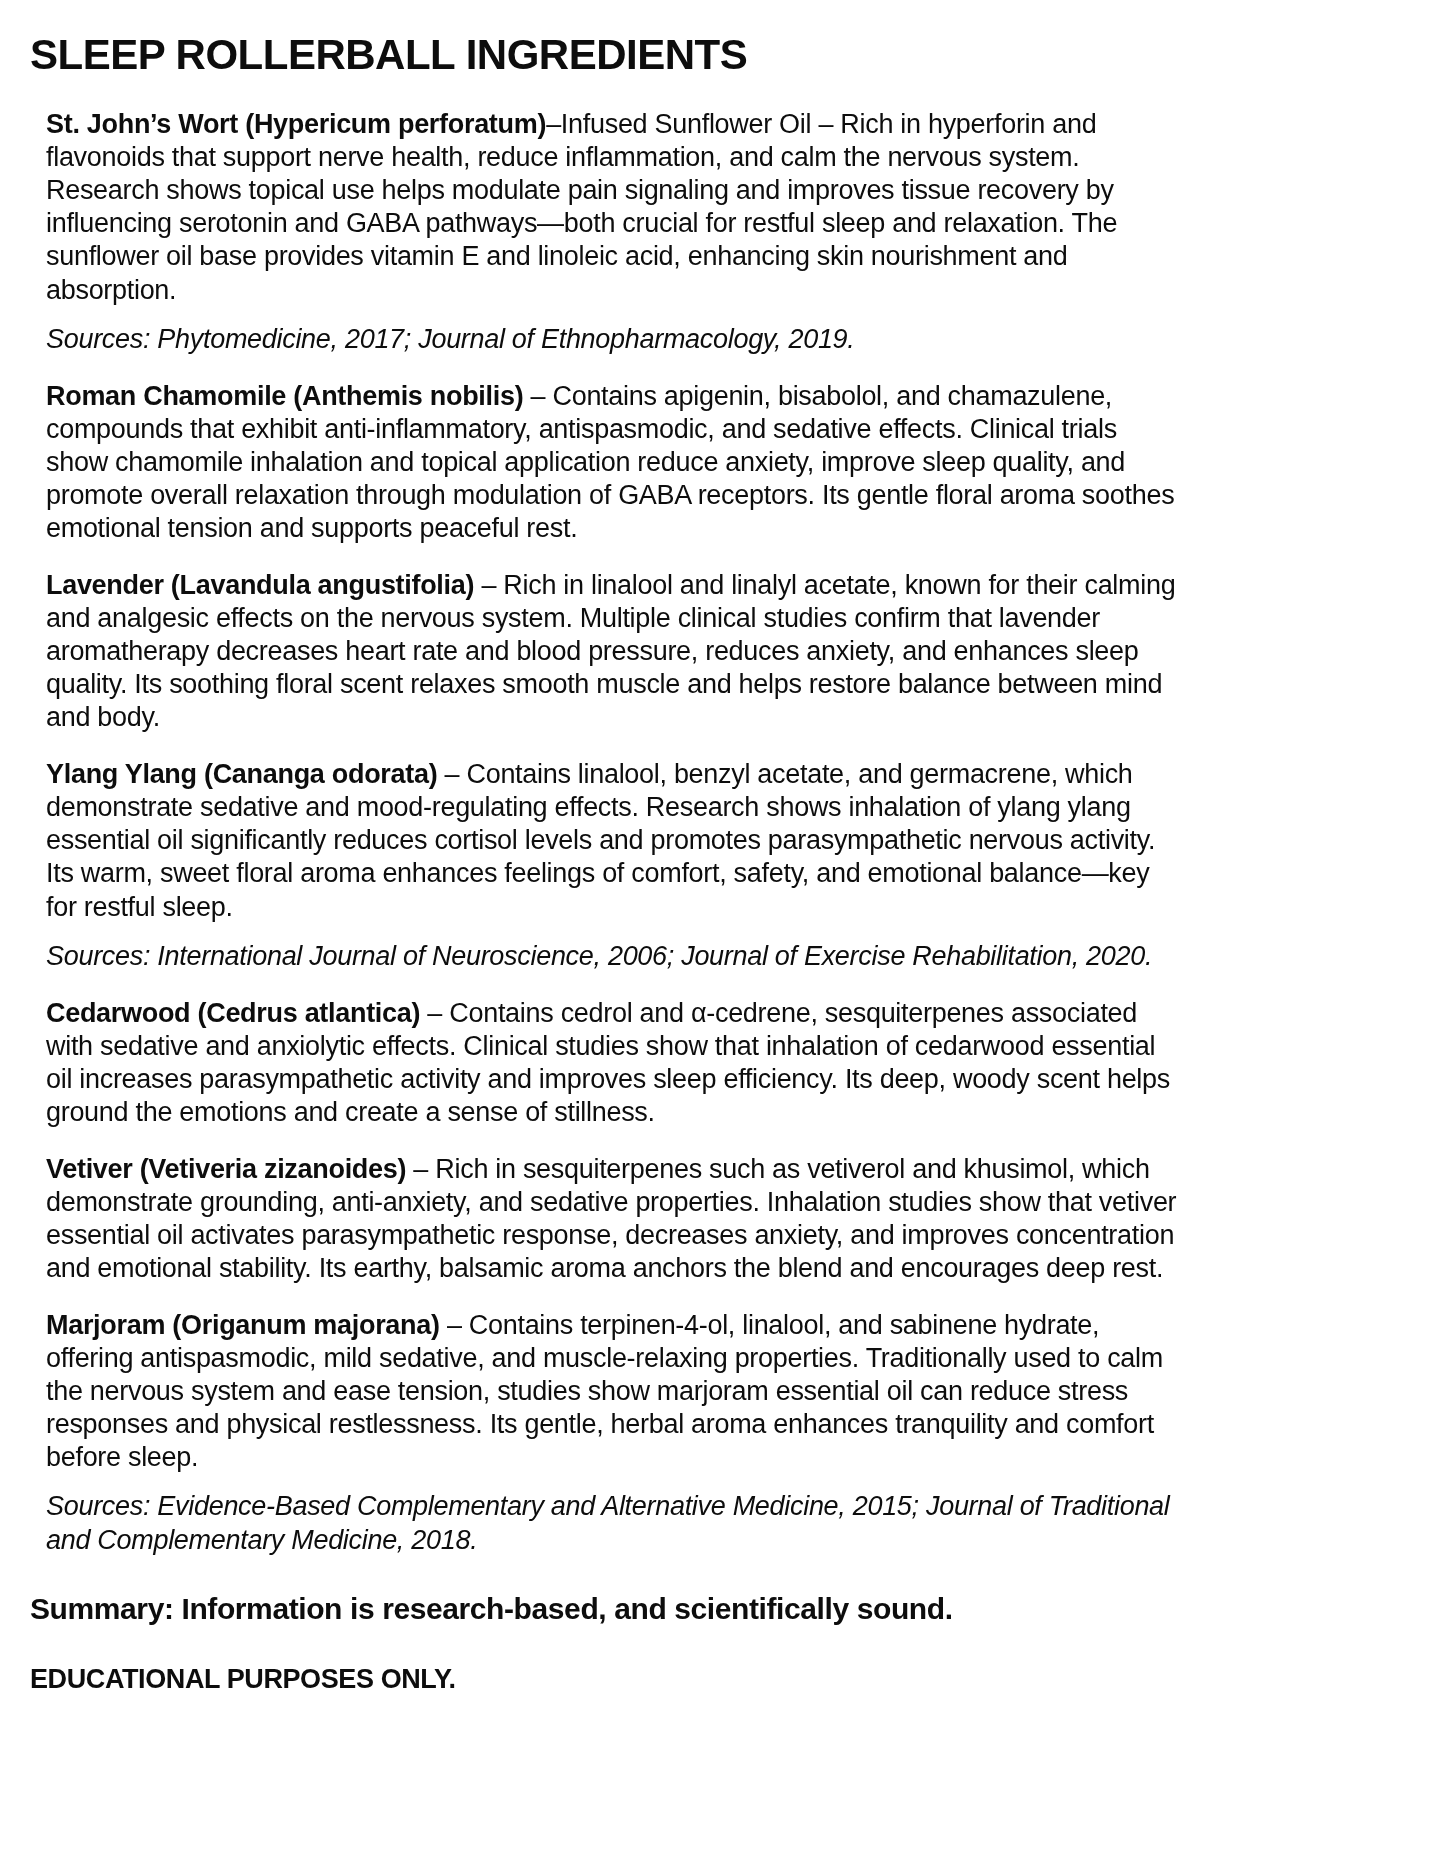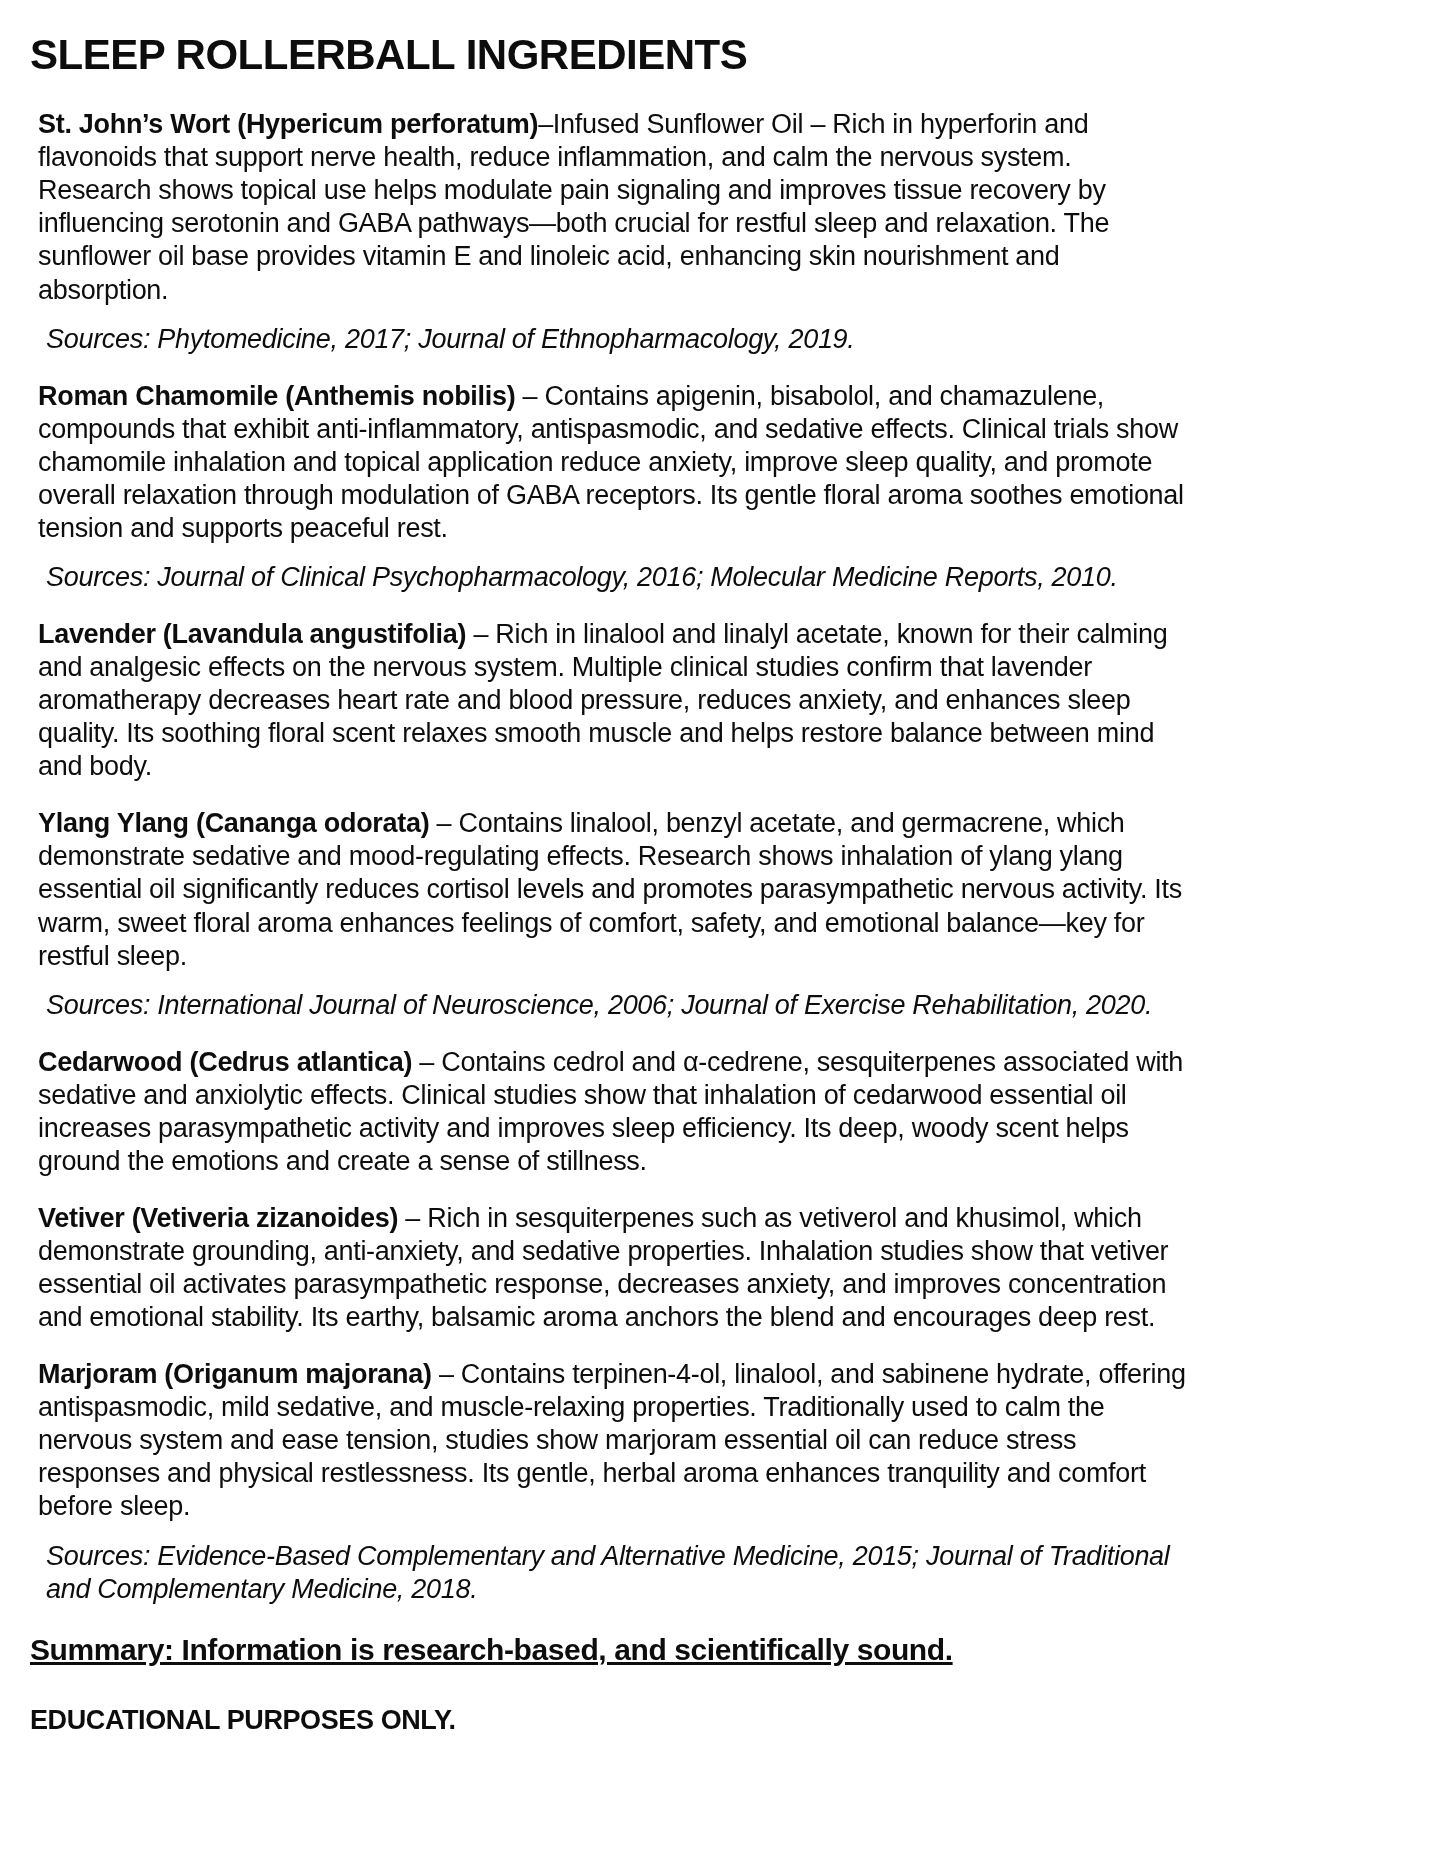--- a/index.html
+++ b/index.html
@@ -23,38 +23,37 @@
     letter-spacing: -0.5px;
     margin: 6px 0 30px 0;
     line-height: 1.1;
   }
   .ingredient-block {
     margin: 0 0 24px 0;
   }
   .para {
     font-size: 27px;
     line-height: 1.225;
-    margin: 8px;
+    margin: 16px;
   }
   .para .lead {
     font-weight: 700;
   }
   .sources {
     font-size: 27px;
     line-height: 1.225;
     font-style: italic;
     margin: 16px;
   }
   .summary-line {
     font-size: 30px;
     font-weight: 700;
     letter-spacing: -0.4px;
-    margin: 26px 0 0 0;
+    margin: 34px 0 0 0;
     line-height: 1.2;
-    text-decoration: underline;
   }
   .disclaimer-line {
     font-size: 27px;
     font-weight: 800;
     letter-spacing: -0.4px;
     margin: 36px 0 0 0;
     line-height: 1.2;
   }
 </style>
 </head>
@@ -64,21 +63,20 @@
 
   <h1 class="doc-title">SLEEP ROLLERBALL INGREDIENTS</h1>
 
   <div class="ingredient-block">
     <p class="para"><strong class="lead">St. John’s Wort (Hypericum perforatum)</strong><span>–Infused Sunflower Oil – Rich in hyperforin and flavonoids that support nerve health, reduce inflammation, and calm the nervous system. Research shows topical use helps modulate pain signaling and improves tissue recovery by influencing serotonin and GABA pathways—both crucial for restful sleep and relaxation. The sunflower oil base provides vitamin E and linoleic acid, enhancing skin nourishment and absorption.</span></p>
     <p class="sources">Sources: Phytomedicine, 2017; Journal of Ethnopharmacology, 2019.</p>
   </div>
 
   <div class="ingredient-block">
     <p class="para"><strong class="lead">Roman Chamomile (Anthemis nobilis)</strong><span> – Contains apigenin, bisabolol, and chamazulene, compounds that exhibit anti-inflammatory, antispasmodic, and sedative effects. Clinical trials show chamomile inhalation and topical application reduce anxiety, improve sleep quality, and promote overall relaxation through modulation of GABA receptors. Its gentle floral aroma soothes emotional tension and supports peaceful rest.</span></p>
-    <p class="sources">Sources: Journal of Clinical Psychopharmacology, 2016; Molecular Medicine Reports, 2010.</p>
   </div>
 
   <div class="ingredient-block">
     <p class="para"><strong class="lead">Lavender (Lavandula angustifolia)</strong><span> – Rich in linalool and linalyl acetate, known for their calming and analgesic effects on the nervous system. Multiple clinical studies confirm that lavender aromatherapy decreases heart rate and blood pressure, reduces anxiety, and enhances sleep quality. Its soothing floral scent relaxes smooth muscle and helps restore balance between mind and body.</span></p>
   </div>
 
   <div class="ingredient-block">
     <p class="para"><strong class="lead">Ylang Ylang (Cananga odorata)</strong><span> – Contains linalool, benzyl acetate, and germacrene, which demonstrate sedative and mood-regulating effects. Research shows inhalation of ylang ylang essential oil significantly reduces cortisol levels and promotes parasympathetic nervous activity. Its warm, sweet floral aroma enhances feelings of comfort, safety, and emotional balance—key for restful sleep.</span></p>
     <p class="sources">Sources: International Journal of Neuroscience, 2006; Journal of Exercise Rehabilitation, 2020.</p>
   </div>

